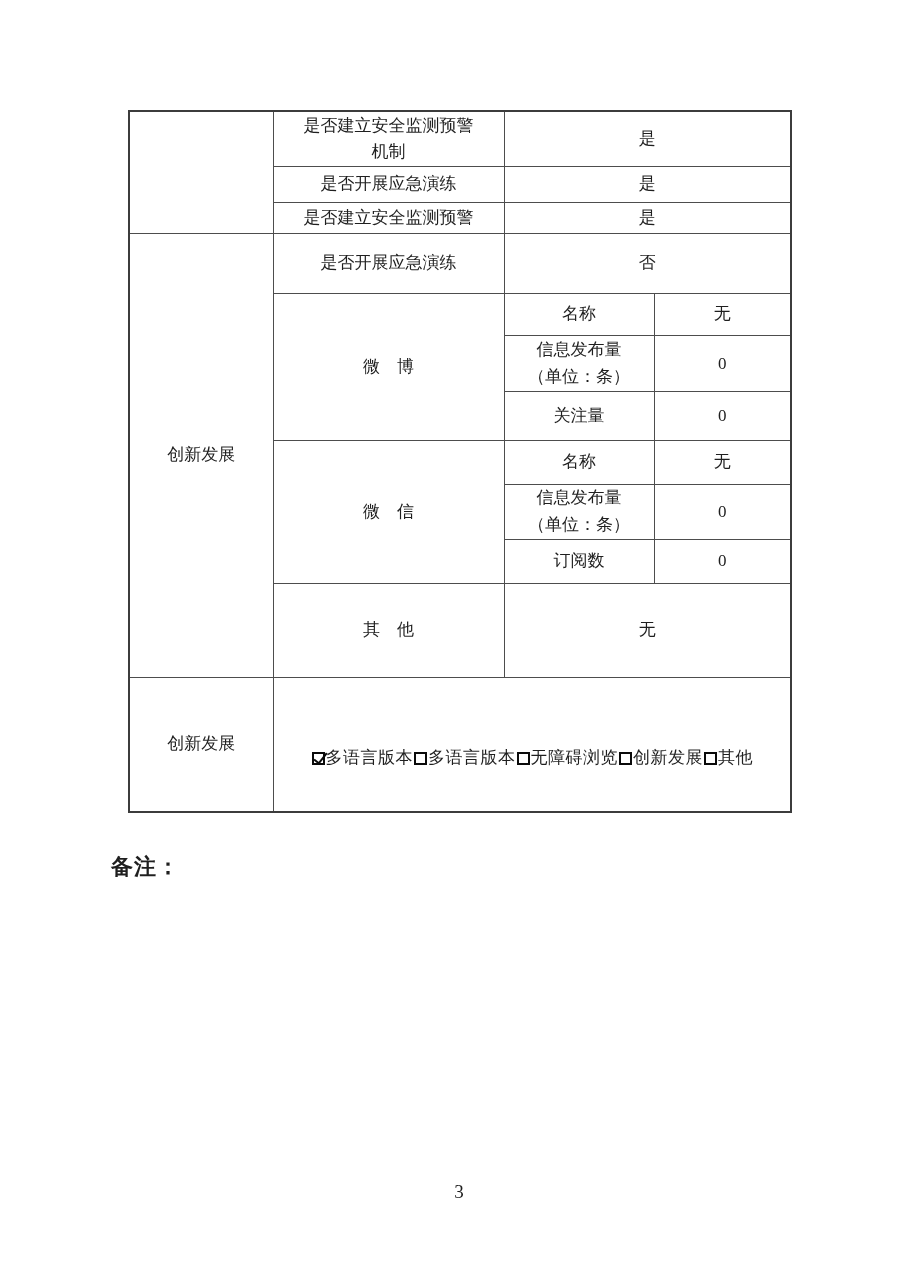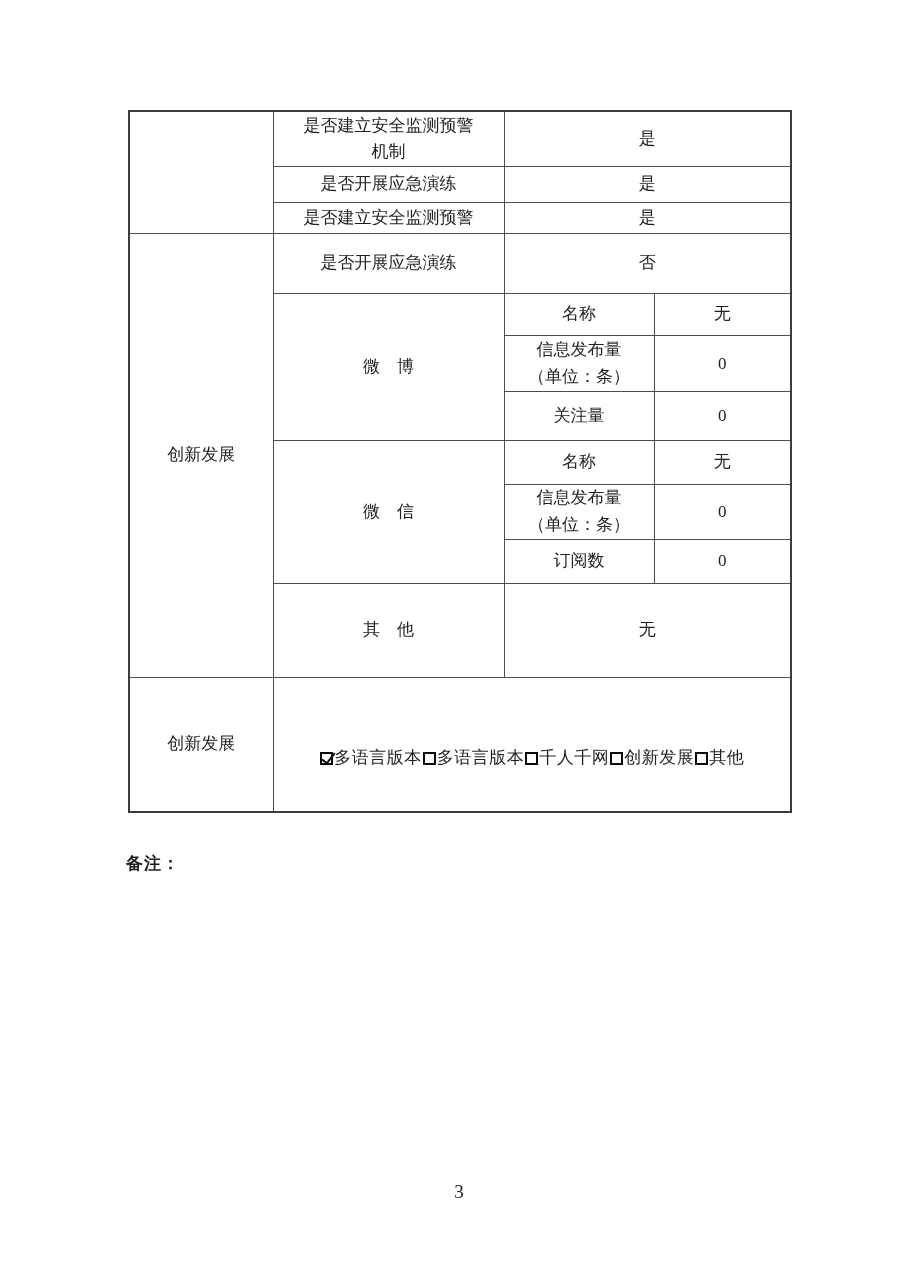--- a/index.html
+++ b/index.html
@@ -50,23 +50,23 @@
     left: 3px;
     top: -4px;
     width: 5px;
     height: 12px;
     border-right: 2.5px solid #0a0a0a;
     border-bottom: 2.5px solid #0a0a0a;
     transform: rotate(38deg);
   }
   .notes {
     position: absolute;
-    left: 126px;
+    left: 111px;
     top: 852px;
-    font-size: 17px;
+    font-size: 22px;
     font-weight: bold;
     letter-spacing: 1px;
   }
   .page-number {
     position: absolute;
     left: 128px;
     width: 662px;
     top: 1181px;
     text-align: center;
     font-size: 19px;
@@ -137,21 +137,21 @@
       </tr>
 
       <tr style="height:92px">
         <td>其　他</td>
         <td colspan="2">无</td>
       </tr>
 
       <tr style="height:131px">
         <td>创新发展</td>
         <td colspan="3" class="innovation-cell">
-          <span class="cb-item"><span class="cb checked"></span><span>多语言版本</span></span><span class="cb-item"><span class="cb"></span><span>多语言版本</span></span><span class="cb-item"><span class="cb"></span><span>千人千网</span></span><span class="cb-item"><span class="cb"></span><span>创新发展</span></span><span class="cb-item"><span class="cb"></span><span>其他</span></span>
+          <span class="cb-item"><span class="cb checked"></span><span>多语言版本</span></span><span class="cb-item"><span class="cb"></span><span>多语言版本</span></span><span class="cb-item"><span class="cb"></span><span>无障碍浏览</span></span><span class="cb-item"><span class="cb"></span><span>创新发展</span></span><span class="cb-item"><span class="cb"></span><span>其他</span></span>
         </td>
       </tr>
     </tbody>
   </table>
 
   <div class="notes">备注：</div>
 
   <div class="page-number">3</div>
 
 </div>

